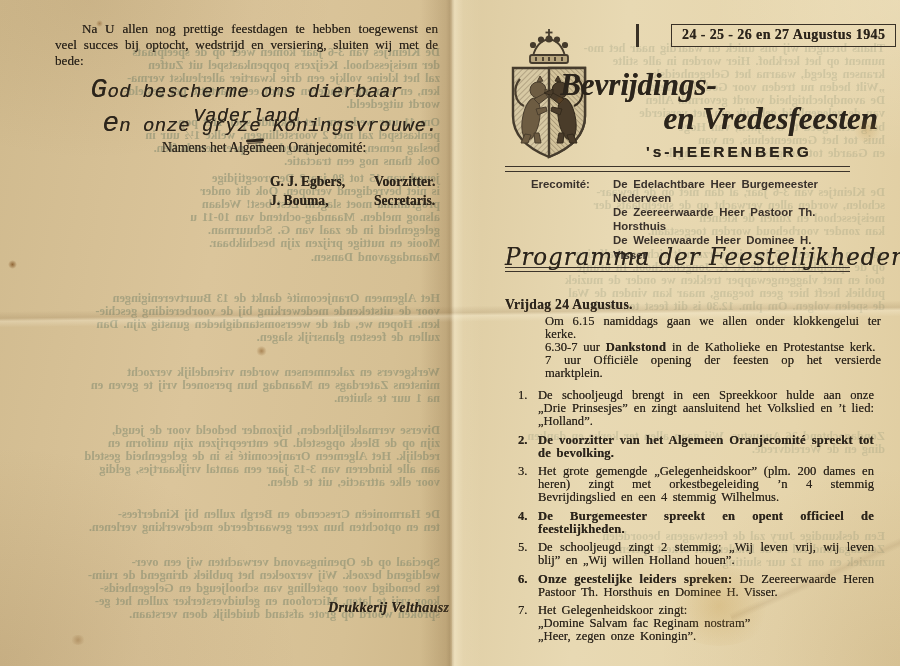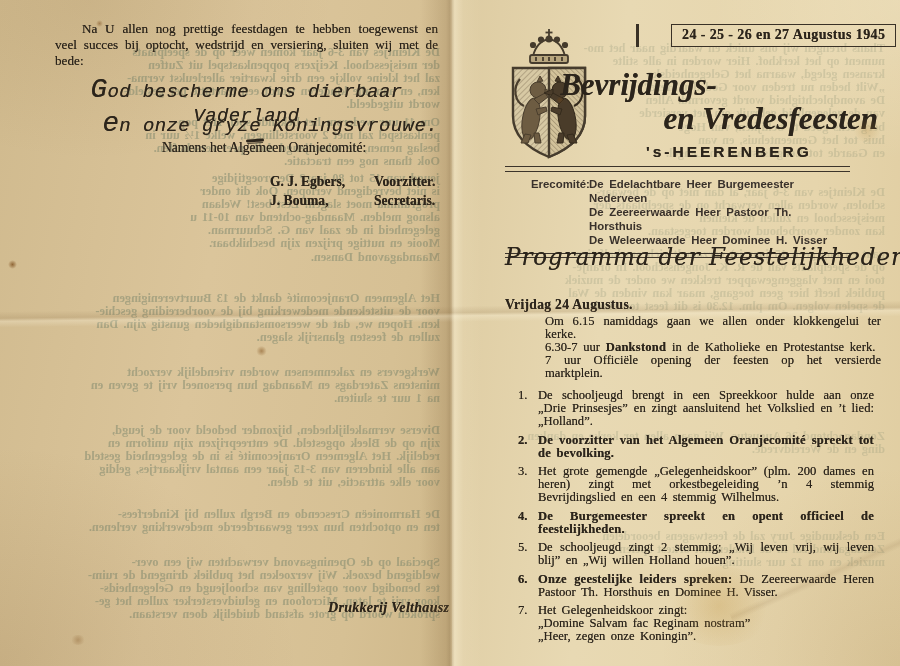--- a/index.html
+++ b/index.html
@@ -50,21 +50,21 @@
   
   .datebox-outer{left:636px;top:24px;border-left:3.5px solid #393126;border-right:3.5px solid #393126;padding:0 4px;}
   .datebox{border:1.6px solid #393126;padding:2px 10px 3px;font-size:14px;font-weight:700;letter-spacing:.4px;white-space:nowrap;margin-left:28px;}
   .emblem{left:497px;top:26px;}
   .titleblock{left:490px;top:68px;width:392px;font-family:"Liberation Serif",serif;font-style:italic;font-weight:700;font-size:31px;line-height:34px;}
   .title1{text-align:center;padding-right:95px;}
   .title2{text-align:right;padding-right:4px;}
   .city{font-style:normal;font-family:"Liberation Sans",sans-serif;font-size:15.5px;letter-spacing:3px;margin:7px 0 0 156px;line-height:18px;}
   .committee{left:505px;top:166px;width:345px;font-family:"Liberation Sans",sans-serif;font-size:11.4px;font-weight:700;color:#39312b;}
   .dbl-rule{height:3.5px;border-top:1.6px solid #3c342a;border-bottom:1.4px solid #3c342a;}
-  .comm-body{display:flex;padding:5px 0 5px 26px;line-height:14.2px;word-spacing:2.5px;}
+  .comm-body{display:flex;padding:5px 0 5px 26px;line-height:14.2px;word-spacing:2.5px;gap:24px;}
   .comm-label{width:58px;flex:none;}
   .prog-title{left:505px;top:242px;font-family:"DejaVu Serif",serif;font-style:italic;font-size:25px;letter-spacing:1px;transform:scaleX(.92);transform-origin:left;white-space:nowrap;}
   .day-head{left:505px;top:297px;font-size:13.6px;font-weight:700;letter-spacing:.3px;}
   .sched-block{left:545px;top:315px;width:336px;font-size:12.6px;line-height:13.1px;}
   .sched{margin:0;}
   .prog-list{left:518px;top:389px;width:364px;font-size:12.6px;line-height:13px;}
   .item{display:flex;margin-bottom:5.5px;}
   .num{width:20px;flex:none;}
   .itxt{width:336px;white-space:pre-line;text-align:justify;word-spacing:2.2px;}
   .sched .bb,.itxt .bb{letter-spacing:.2px;}

